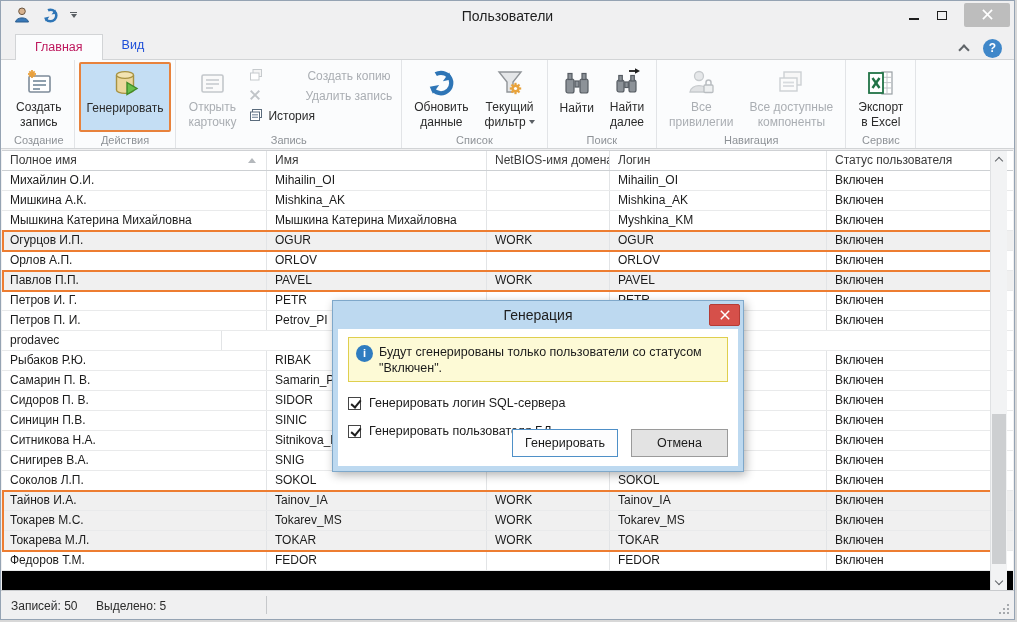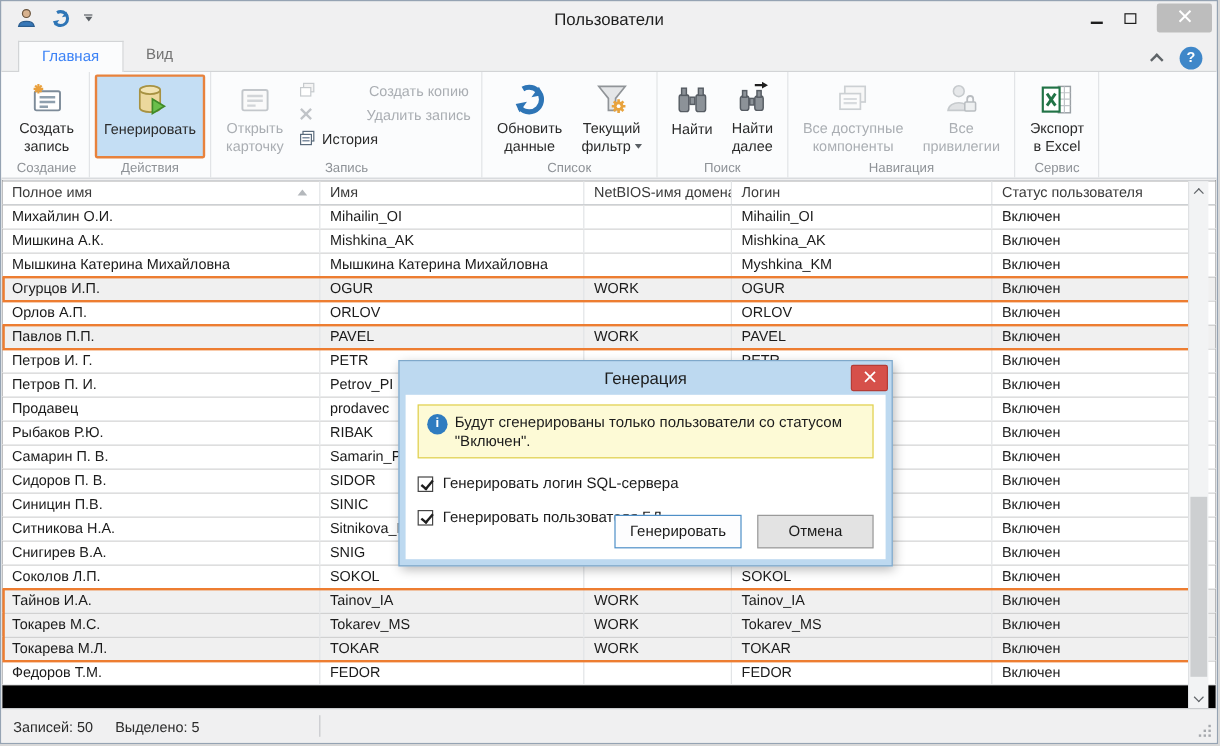--- a/index.html
+++ b/index.html
@@ -14,22 +14,22 @@
   .qat-caret .bar{width:7px;height:1.5px;background:#5a5f64;}
   .caret{width:0;height:0;border-left:3.5px solid transparent;border-right:3.5px solid transparent;border-top:4px solid #5a5f64;display:inline-block;}
   .title{position:absolute;left:0;right:0;top:0;line-height:30px;text-align:center;font-size:14px;color:#1e1e1e;}
   .winbtns{position:absolute;right:4px;top:2px;display:flex;align-items:center;height:24px;}
   .btn-min,.btn-max{width:28px;height:24px;display:flex;align-items:center;justify-content:center;}
   .glyph-min{width:10px;height:2px;background:#1e1e1e;margin-top:8px;}
   .glyph-max{width:10px;height:9px;border:1.6px solid #1e1e1e;}
   .btn-close{width:46px;height:24px;background:#bdbdbd;border-radius:2px;display:flex;align-items:center;justify-content:center;margin-left:8px;}
   
   .tabrow{position:absolute;top:30px;left:0;right:0;height:28px;display:flex;align-items:flex-end;padding-left:14px;}
-  .tab{height:26px;line-height:25px;padding:0 19px;font-size:12.5px;color:#737373;position:relative;}
-  .tab.active{background:#fbfcfd;border:1px solid #d2d4d6;border-bottom:none;color:#3b82f6;margin-bottom:-1px;z-index:3;}
+  .tab{height:26px;line-height:25px;padding:0 19px;font-size:12.5px;color:#1d4ed8;position:relative;}
+  .tab.active{background:#fbfcfd;border:1px solid #d2d4d6;border-bottom:none;color:#be185d;margin-bottom:-1px;z-index:3;}
   .tab-extra{position:absolute;right:12px;top:8px;display:flex;gap:15px;align-items:center;}
   .chev{width:8px;height:8px;border-left:2px solid #5f6468;border-top:2px solid #5f6468;transform:rotate(45deg);margin-top:3px;}
   .help{width:19px;height:19px;border-radius:50%;background:#3f87c9;color:#fff;font-size:12px;font-weight:bold;text-align:center;line-height:19px;}
   
   .ribbon{position:absolute;top:58px;left:0;right:0;height:90px;background:#fbfcfd;border-top:1px solid #d2d4d6;border-bottom:1px solid #d2d4d6;display:flex;padding-left:3px;}
   .rgroup{display:flex;flex-direction:column;border-right:1px solid #e2e4e7;padding:2px 4px 1px;}
   .rbtns{display:flex;flex:1;align-items:flex-start;}
   .rgl{text-align:center;font-size:11px;color:#8e9297;line-height:14px;padding:0 2px;}
   .rbtn-lg{display:flex;flex-direction:column;align-items:center;padding:3px 6px 1px;border:2px solid transparent;border-radius:2px;height:70px;}
   .rbtn-lg .ric{height:33px;display:flex;align-items:center;justify-content:center;}
@@ -292,40 +292,40 @@
         </div>
       </div>
       <div class="rgl">Поиск</div>
     </div>
 
     <div class="rgroup">
       <div class="rbtns">
         <div class="rbtn-lg dis">
           <span class="ric">
             <svg width="30" height="30" viewBox="0 0 30 30">
+                <circle cx="13" cy="8" r="4.5" fill="#e6e8ea" stroke="#c6cacd" stroke-width="1.3"></circle>
+                <path d="M4 24 C5 15.5 21 15.5 22 24 Z" fill="#e0e2e4" stroke="#c6cacd" stroke-width="1.3"></path>
+                <rect x="18" y="17" width="9" height="7.5" rx="1" fill="#eef0f1" stroke="#b9bdc1" stroke-width="1.3"></rect>
+                <path d="M20 17 v-2.5 a2.5 2.5 0 0 1 5 0 V17" fill="none" stroke="#b9bdc1" stroke-width="1.5"></path>
+              </svg>
+          </span>
+          <span class="rlabel">Все
+привилегии</span>
+        </div>
+        <div class="rbtn-lg dis">
+          <span class="ric">
+            <svg width="30" height="30" viewBox="0 0 30 30">
                 <rect x="8" y="4" width="17" height="13" fill="#f7f7f7" stroke="#ccd0d3" stroke-width="1.4"></rect>
                 <rect x="4" y="10" width="17" height="13" fill="#fbfbfb" stroke="#ccd0d3" stroke-width="1.4"></rect>
                 <line x1="7" y1="14.5" x2="18" y2="14.5" stroke="#d8dbde" stroke-width="1.8"></line>
                 <line x1="7" y1="18" x2="18" y2="18" stroke="#d8dbde" stroke-width="1.8"></line>
               </svg>
           </span>
           <span class="rlabel">Все доступные
 компоненты</span>
-        </div>
-        <div class="rbtn-lg dis">
-          <span class="ric">
-            <svg width="30" height="30" viewBox="0 0 30 30">
-                <circle cx="13" cy="8" r="4.5" fill="#e6e8ea" stroke="#c6cacd" stroke-width="1.3"></circle>
-                <path d="M4 24 C5 15.5 21 15.5 22 24 Z" fill="#e0e2e4" stroke="#c6cacd" stroke-width="1.3"></path>
-                <rect x="18" y="17" width="9" height="7.5" rx="1" fill="#eef0f1" stroke="#b9bdc1" stroke-width="1.3"></rect>
-                <path d="M20 17 v-2.5 a2.5 2.5 0 0 1 5 0 V17" fill="none" stroke="#b9bdc1" stroke-width="1.5"></path>
-              </svg>
-          </span>
-          <span class="rlabel">Все
-привилегии</span>
         </div>
       </div>
       <div class="rgl">Навигация</div>
     </div>
 
     <div class="rgroup">
       <div class="rbtns">
         <div class="rbtn-lg">
           <span class="ric">
             <svg width="30" height="30" viewBox="0 0 30 30">
@@ -409,21 +409,20 @@
           <div class="cell c4">Включен</div>
         </div>
         <div class="row">
           <div class="cell c0">Петров П. И.</div>
           <div class="cell c1">Petrov_PI</div>
           <div class="cell c2"></div>
           <div class="cell c3">Petrov_PI</div>
           <div class="cell c4">Включен</div>
         </div>
         <div class="row">
-          <div class="cell c0">Продавец</div>
           <div class="cell c1">prodavec</div>
           <div class="cell c2"></div>
           <div class="cell c3">prodavec</div>
           <div class="cell c4">Включен</div>
         </div>
         <div class="row">
           <div class="cell c0">Рыбаков Р.Ю.</div>
           <div class="cell c1">RIBAK</div>
           <div class="cell c2"></div>
           <div class="cell c3">RIBAK</div>

